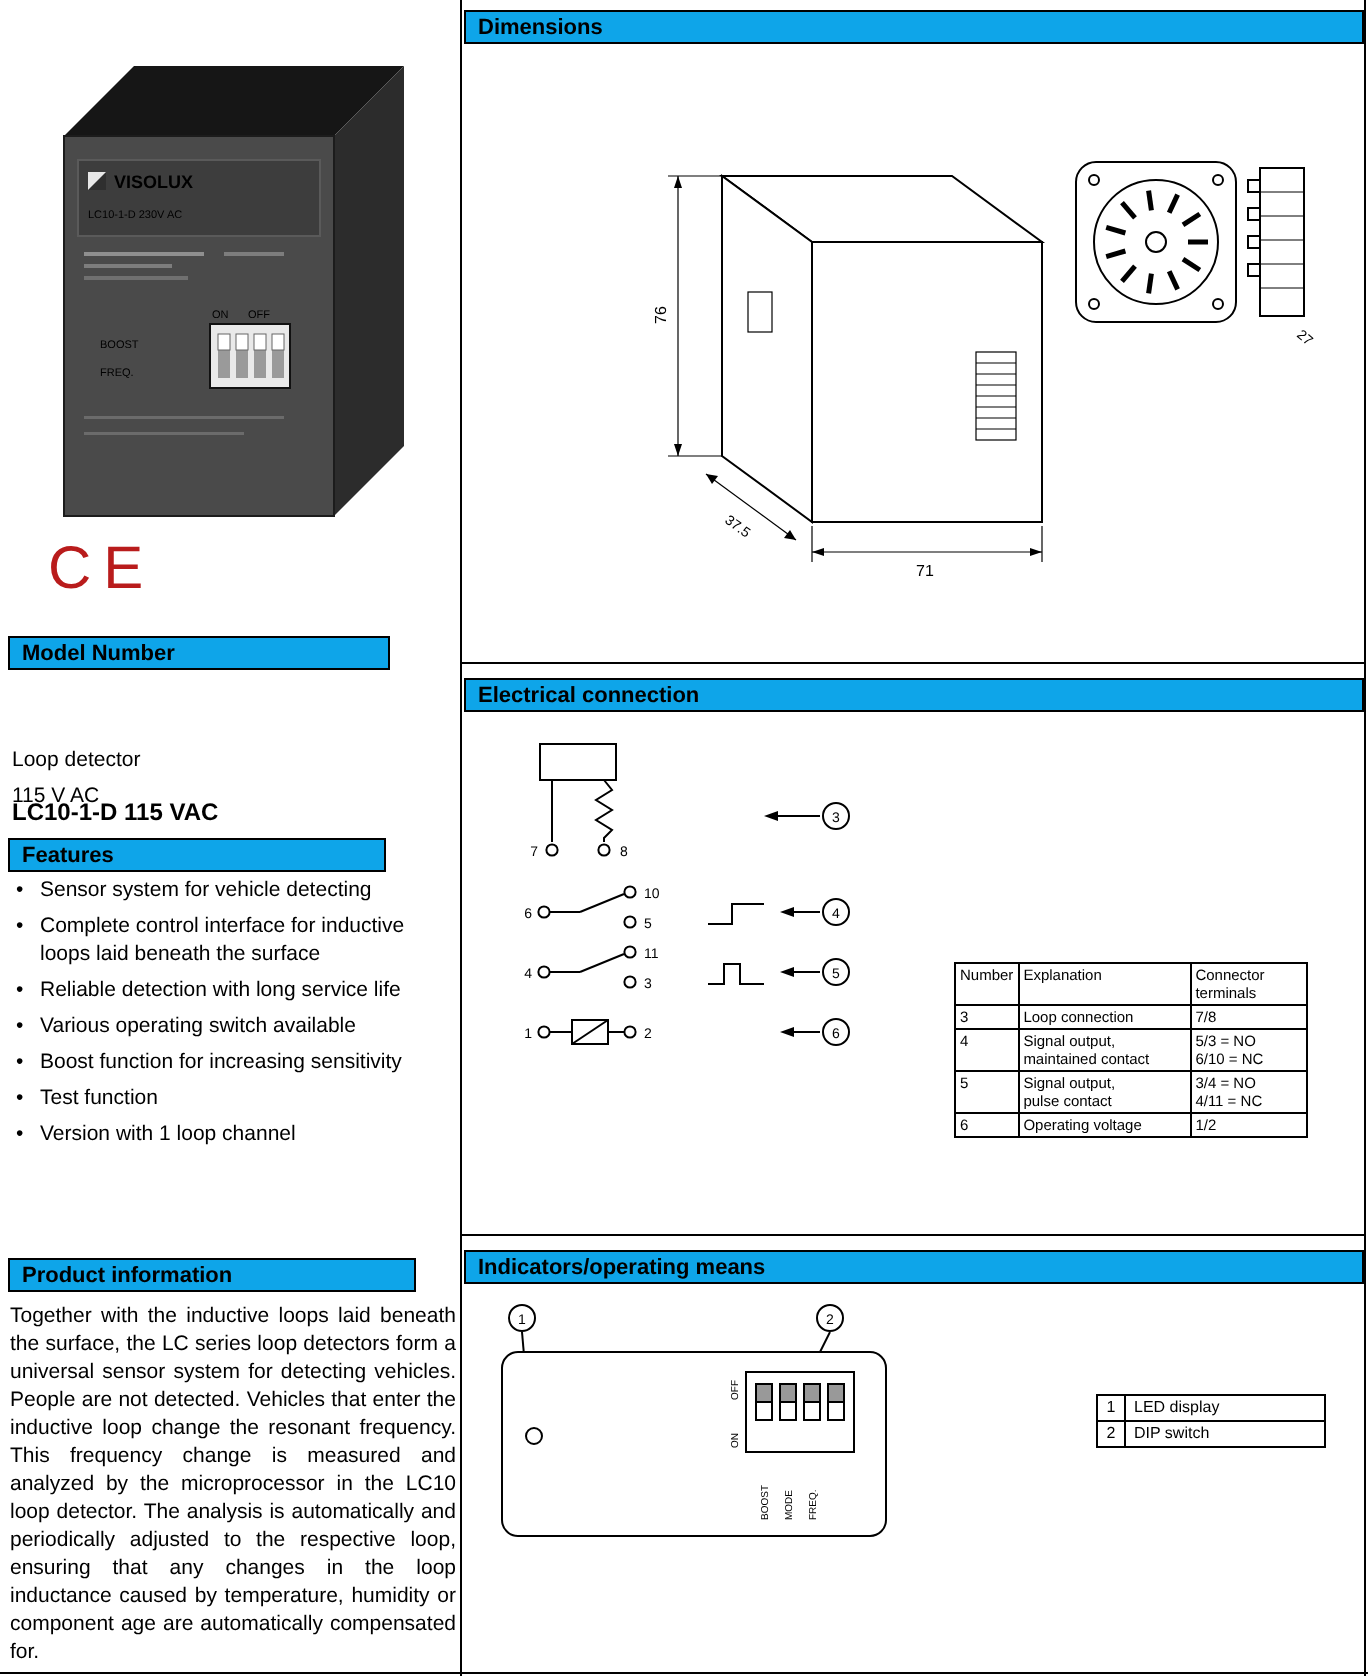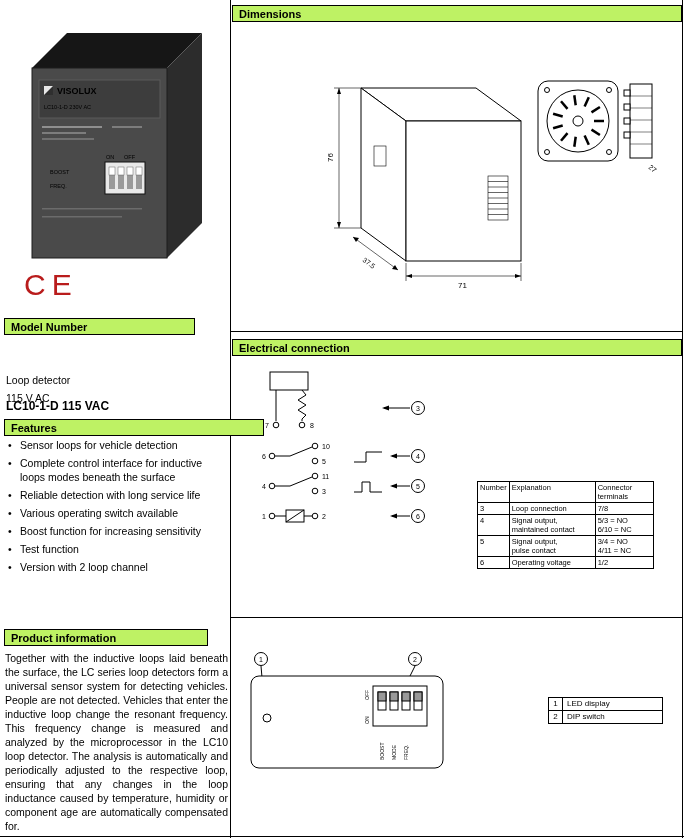--- a/index.html
+++ b/index.html
@@ -3,21 +3,21 @@
 <meta charset="utf-8">
 <style>
   * { margin:0; padding:0; box-sizing:border-box; }
   html,body { background:#fff; }
   body { font-family:"Liberation Sans", sans-serif; color:#000; }
   .page { position:relative; width:684px; height:838px; background:#fff; overflow:hidden; }
 
   .divider-v { position:absolute; width:1px; background:#000; }
   .divider-h { position:absolute; height:1px; background:#000; }
 
-  .bar { position:absolute; height:17px; background:#bef264; border:1px solid #000;
+  .bar { position:absolute; height:17px; background:#0ea5e9; border:1px solid #000;
          font-size:11px; font-weight:bold; line-height:14px; padding:1px 0 0 6px; }
 
   .model-name { position:absolute; left:6px; top:352px; font-size:12px; font-weight:bold;margin-top:47px; }
   .model-type { position:absolute; left:6px; top:374px; font-size:10.5px; }
   .model-volt { position:absolute; left:6px; top:392px; font-size:10.5px; }
 
   .features { position:absolute; left:6px; top:438px; width:220px; list-style:none;
               font-size:10.5px; line-height:14px; }
   .features li { position:relative; padding-left:14px; margin-bottom:4px; }
   .features li::before { content:"\2022"; position:absolute; left:2px; top:0; }
@@ -97,31 +97,31 @@
 
   <div class="ce-mark">CE</div>
 
   <div class="bar" style="left:4px; top:318px; width:191px;">
     <span>Model Number</span>
   </div>
   <div class="model-name">LC10-1-D 115 VAC</div>
   <div class="model-type">Loop detector</div>
   <div class="model-volt">115 V AC</div>
 
-  <div class="bar" style="left:4px; top:419px; width:260px;">
+  <div class="bar" style="left:4px; top:419px; width:189px;">
     <span>Features</span>
   </div>
   <ul class="features">
-    <li><span>Sensor loops for vehicle detection</span></li>
-    <li><span>Complete control interface for inductive loops modes beneath the surface</span></li>
+    <li><span>Sensor system for vehicle detecting</span></li>
+    <li><span>Complete control interface for inductive loops laid beneath the surface</span></li>
     <li><span>Reliable detection with long service life</span></li>
     <li><span>Various operating switch available</span></li>
     <li><span>Boost function for increasing sensitivity</span></li>
     <li><span>Test function</span></li>
-    <li><span>Version with 2 loop channel</span></li>
+    <li><span>Version with 1 loop channel</span></li>
   </ul>
 
   <div class="bar" style="left:4px; top:629px; width:204px;">
     <span>Product information</span>
   </div>
   <p class="prod-info">Together with the inductive loops laid beneath the surface, the LC series loop detectors form a universal sensor system for detecting vehicles. People are not detected. Vehicles that enter the inductive loop change the resonant frequency. This frequency change is measured and analyzed by the microprocessor in the LC10 loop detector. The analysis is automatically and periodically adjusted to the respective loop, ensuring that any changes in the loop inductance caused by temperature, humidity or component age are automatically compensated for.</p>
 
   <div class="bar" style="left:232px; top:5px; width:450px;">
     <span>Dimensions</span>
   </div>
@@ -319,20 +319,23 @@
             <div></div>
           </td>
         <td>
             <div>1/2</div>
             <div></div>
           </td>
       </tr>
     </tbody>
   </table>
 
+  <div class="bar" style="left:232px; top:625px; width:450px;">
+    <span>Indicators/operating means</span>
+  </div>
 
   <svg style="left:245px; top:648px;" width="205" height="125" viewBox="0 0 205 125">
     <g>
       <line x1="16" y1="18" x2="20" y2="64" stroke="#000" stroke-width="1"></line>
       <circle cx="16" cy="11" r="6.5" fill="#fff" stroke="#000"></circle>
     </g>
     <text x="16" y="14" font-size="7" text-anchor="middle">1</text>
     <g>
       <line x1="170" y1="18" x2="158" y2="42" stroke="#000" stroke-width="1"></line>
       <circle cx="170" cy="11" r="6.5" fill="#fff" stroke="#000"></circle>

